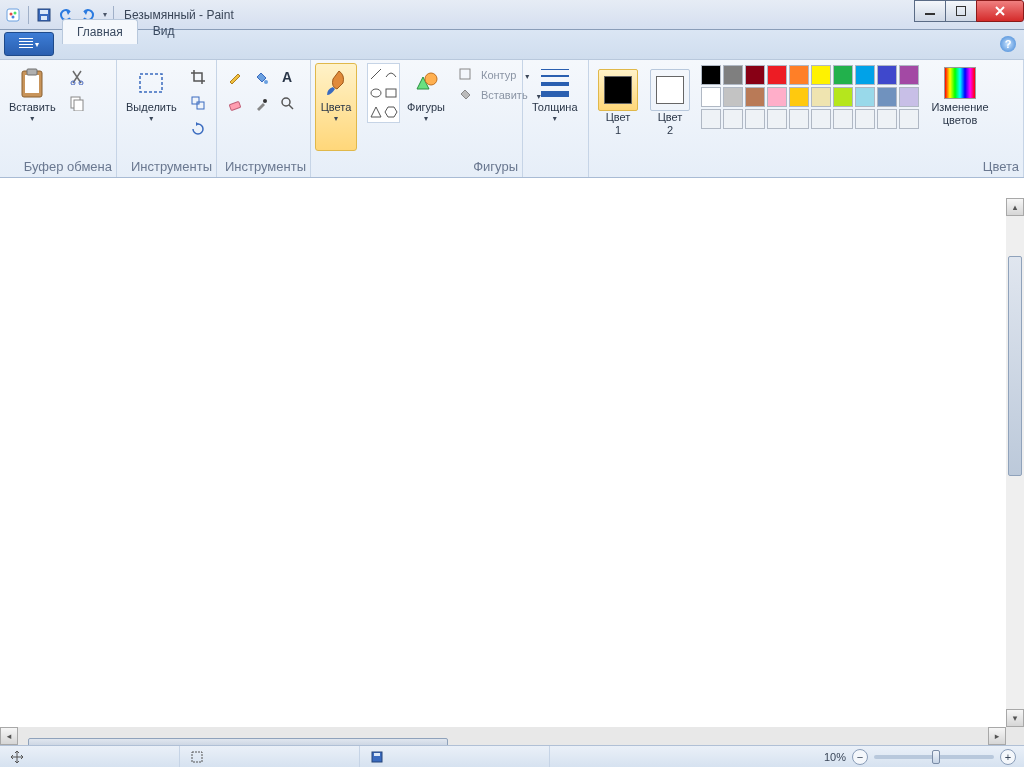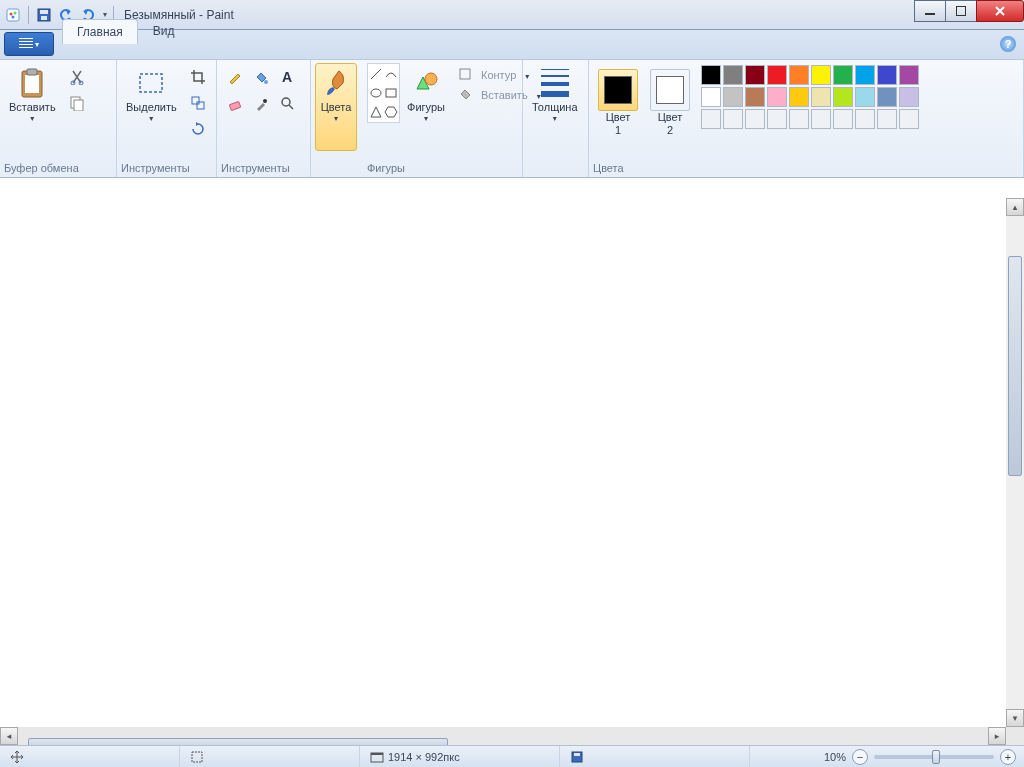--- a/index.html
+++ b/index.html
@@ -23,21 +23,21 @@
 .file-btn-lines { width:14px; height:12px; background: repeating-linear-gradient(#fff 0 1px, transparent 1px 3px); }
 .file-btn-arrow { color:#fff; font-size:8px; }
 .tab { padding: 5px 14px 5px; color: #3a4a60; cursor: default; border: 1px solid transparent; border-bottom: none; margin-bottom: 16px; font-size: 12px; }
 .tab.active { background: #f5f8fc; border-color: #b8c8dc; border-top-left-radius: 3px; border-top-right-radius: 3px; position: relative; top: 1px; }
 .help-icon { position: absolute; right: 8px; top: 6px; width: 16px; height: 16px; border-radius: 50%; background: radial-gradient(#c6e2ff,#3a80d2); color: #fff; font-size: 11px; font-weight: bold; display: flex; align-items: center; justify-content: center; }
 
 
 .ribbon { height: 118px; background: linear-gradient(#f5f8fc,#e6eef8); border-bottom: 1px solid #a8bbd4; display: flex; }
 .group { border-right: 1px solid #c6d4e6; display: flex; flex-direction: column; padding: 3px 4px 0; }
 .group-body { flex: 1; display: flex; align-items: flex-start; gap: 2px; }
-.group-label { text-align: left; font-size: 11px; color: #6a7890; padding: 2px 0 3px; }
+.group-label { text-align: right; font-size: 13px; color: #6a7890; padding: 2px 0 3px; }
 .big-btn { display: flex; flex-direction: column; align-items: center; justify-content: flex-start; padding: 3px 4px; border: 1px solid transparent; border-radius: 3px; min-width: 42px; height: 88px; }
 .big-btn.active { background: linear-gradient(#fff2c8,#ffd77a); border-color: #e0b84a; }
 .big-btn .icon-slot { width: 32px; height: 32px; display: flex; align-items: center; justify-content: center; margin-bottom: 2px; }
 .big-btn .lbl { font-size: 11px; color: #2a3648; text-align: center; line-height: 1.15; }
 .dd-ar { font-size: 8px; color: #3a4658; }
 .col { display: flex; flex-direction: column; gap: 2px; padding: 2px; }
 .small-btn { width: 24px; height: 24px; display: flex; align-items: center; justify-content: center; border: 1px solid transparent; border-radius: 2px; }
 .row-label { display: flex; align-items: flex-end; gap: 9px; font-size: 11px; color: #8a94a4; padding: 2px 4px; }
 .shapes-box { width: 44px; height: 60px; border: 1px solid #c6d4e6; background: #fff; display: grid; grid-template-columns: repeat(2,1fr); grid-template-rows: repeat(3,1fr); padding:1px; gap:1px; }
 .shape-cell { display:flex; align-items:center; justify-content:center; }
@@ -394,20 +394,27 @@
             <div class="pal-cell empty"></div>
             <div class="pal-cell empty"></div>
             <div class="pal-cell empty"></div>
             <div class="pal-cell empty"></div>
             <div class="pal-cell empty"></div>
             <div class="pal-cell empty"></div>
             <div class="pal-cell empty"></div>
             <div class="pal-cell empty"></div>
           </div>
       </div>
+      <div class="big-btn" style="min-width:70px">
+        <div class="icon-slot">
+            <div class="rainbow"></div>
+          </div>
+        <span class="lbl" style="white-space:pre">Изменение
+цветов</span>
+      </div>
     </div>
     <div class="group-label">Цвета</div>
   </div>
 
 </div>
 
 <div class="canvas-area">
   <div class="canvas-inner"></div>
   <div class="hscroll">
     <div class="sc-btn">◂</div>
@@ -431,27 +438,20 @@
     <svg width="14" height="14">
         <path d="M7 1 V13 M1 7 H13" stroke="#555"></path>
         <path d="M7 1 L5 3 M7 1 L9 3 M7 13 L5 11 M7 13 L9 11 M1 7 L3 5 M1 7 L3 9 M13 7 L11 5 M13 7 L11 9" stroke="#555"></path>
       </svg>
   </div>
   <div class="status-cell" style="width:180px">
     <svg width="14" height="14">
         <rect x="2" y="2" width="10" height="10" fill="none" stroke="#555" stroke-dasharray="2 1"></rect>
       </svg>
   </div>
-  <div class="status-cell" style="width:200px">
-    <svg width="14" height="14">
-        <rect x="1" y="3" width="12" height="9" fill="none" stroke="#555"></rect>
-        <rect x="1" y="3" width="12" height="2" fill="#555"></rect>
-      </svg>
-    <span>1914 × 992пкс</span>
-  </div>
   <div class="status-cell" style="width:190px">
     <svg width="14" height="14">
         <rect x="2" y="2" width="10" height="10" fill="#3a6bbf" stroke="#24457a"></rect>
         <rect x="4" y="3" width="6" height="3" fill="#dce8f8"></rect>
       </svg>
   </div>
   <div class="zoom">
     <span>10%</span>
     <div class="zoom-btn">−</div>
     <div class="slider">

